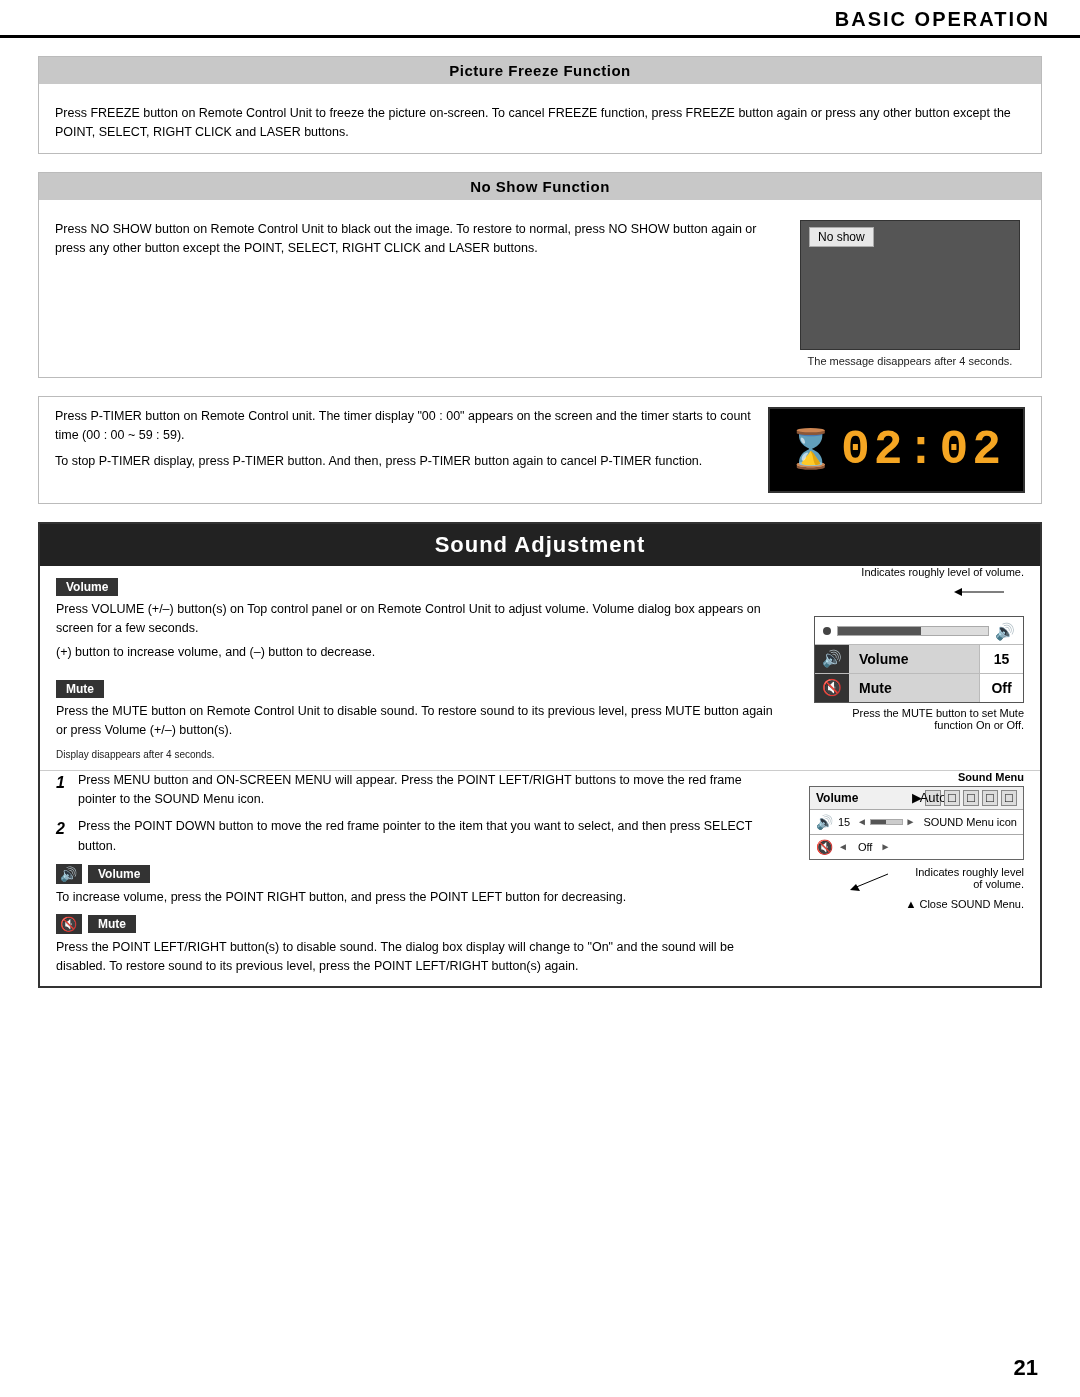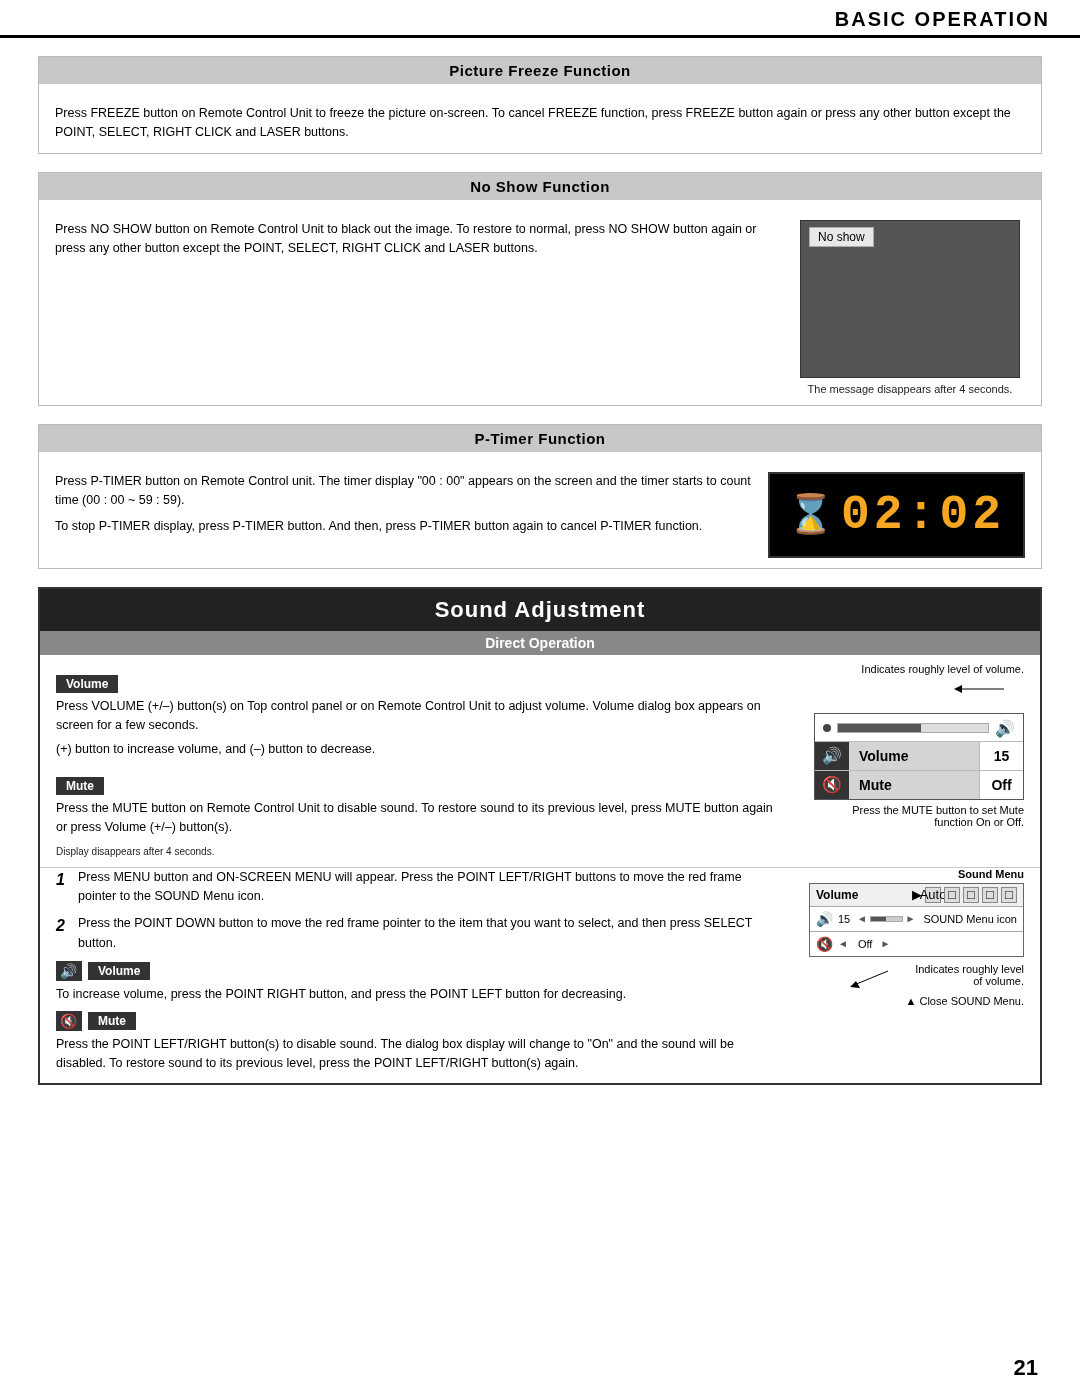--- a/index.html
+++ b/index.html
@@ -86,21 +86,21 @@
       line-height: 1.55;
     }
     .no-show-image-area {
       display: flex;
       flex-direction: column;
       align-items: center;
       min-width: 230px;
     }
     .no-show-screen {
       width: 220px;
-      height: 158px;
+      height: 130px;
       background: #555;
       border: 1.5px solid #333;
       position: relative;
       display: flex;
       align-items: flex-start;
       padding: 6px 8px;
     }
     .no-show-label {
       background: #e8e8e8;
       color: #000;
@@ -508,40 +508,38 @@
       <div class="no-show-image-area">
         <div class="no-show-screen">
           <div class="no-show-label">No show</div>
         </div>
         <div class="no-show-caption">The message disappears after 4 seconds.</div>
       </div>
     </div>
   </div>
 
   <div class="ptimer-section">
-    <div class="section-header">P-Timer Function</div>
     <div class="ptimer-body">
       <div class="ptimer-text">
         <p class="body-text">Press P-TIMER button on Remote Control unit.  The timer display "00 : 00" appears on the screen and the timer starts to count time (00 : 00 ~ 59 : 59).</p>
         <p class="body-text" style="margin-top:6px;">To stop P-TIMER display, press P-TIMER button.  And then, press P-TIMER button again to cancel P-TIMER function.</p>
       </div>
       <div class="ptimer-display-area">
         <div class="ptimer-display">
           <span class="ptimer-hourglass">⌛</span>
           <span style="letter-spacing:4px; font-size:48px; font-weight:bold; font-family:'Courier New',Courier,monospace; color:#f5a623;">02:02</span>
         </div>
       </div>
     </div>
   </div>
 
   <div class="sound-adjustment-section">
     <div class="sound-adjustment-header">Sound Adjustment</div>
     <div class="sound-adjustment-body">
 
-      <div class="sub-section-header">Direct Operation</div>
       <div class="direct-operation-section">
         <div class="direct-operation-inner">
           <div class="direct-op-left">
 
             <div style="margin-top:4px;">
               <span class="inline-label">Volume</span>
             </div>
             <p class="body-text">Press VOLUME (+/–) button(s) on Top control panel or on Remote Control Unit to adjust volume.  Volume dialog box appears on screen for a few seconds.</p>
             <p class="body-text" style="margin-top:4px;">(+) button to increase volume, and (–) button to decrease.</p>
 

